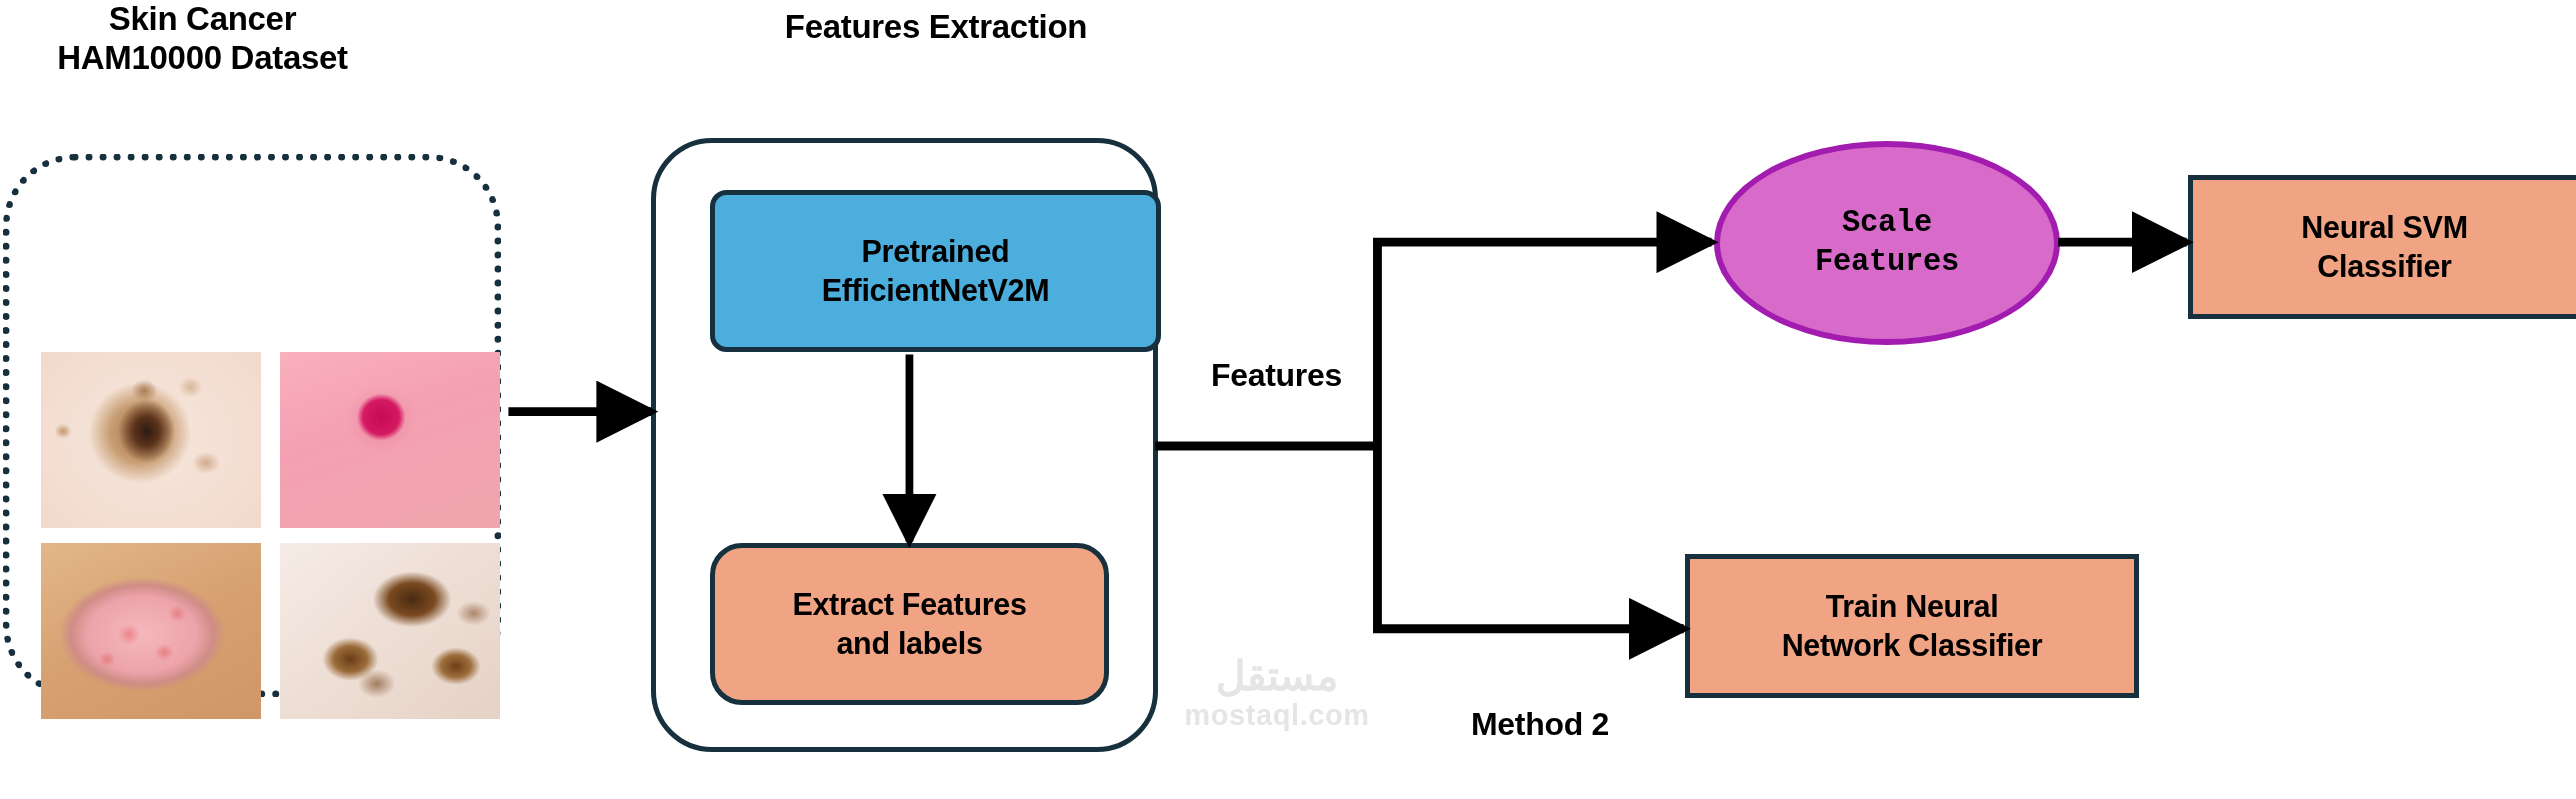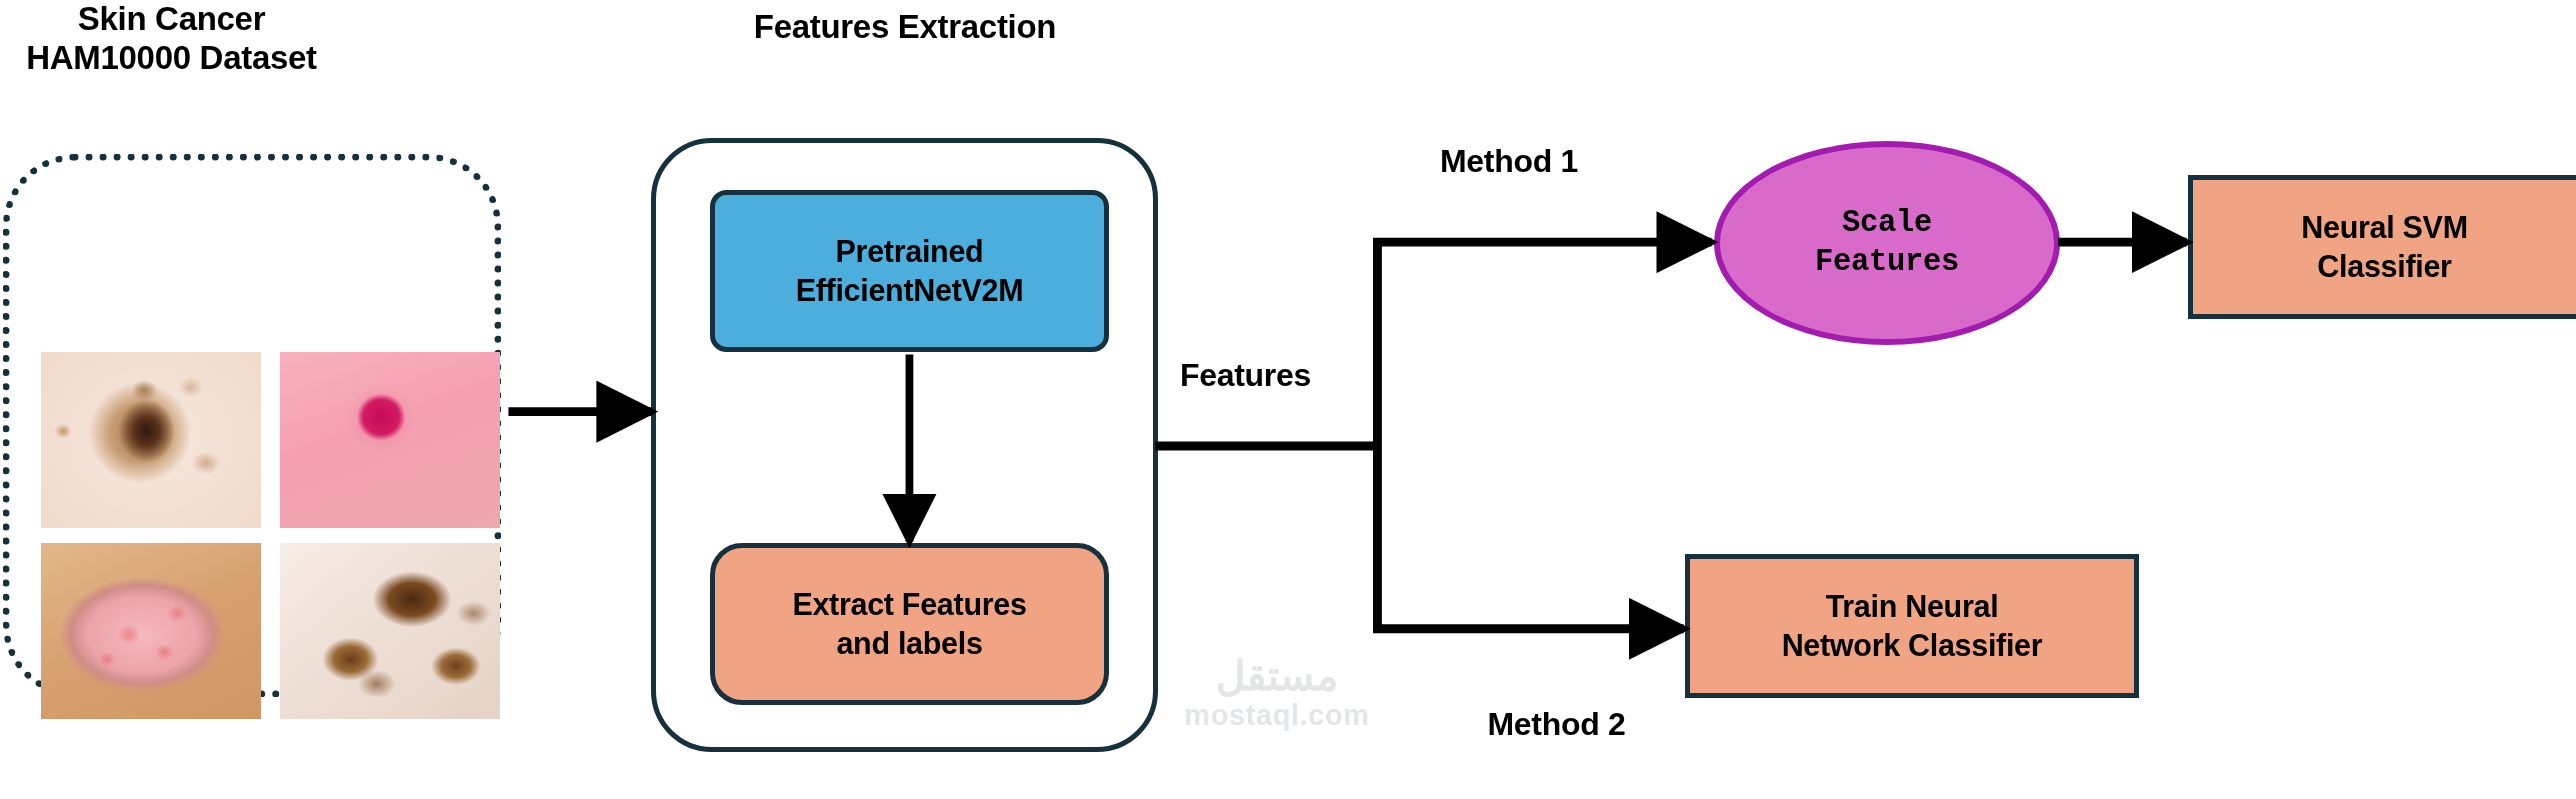--- a/index.html
+++ b/index.html
@@ -12,20 +12,21 @@
 
   
   .lbl{
     position:absolute;
     font-weight:700;
     color:#000000;
     text-align:center;
     line-height:1.14;
     white-space:pre-line;
     letter-spacing:-0.3px;
+    margin-left:31px;
   }
 
   
   #dataset-title{
     left:0px;top:0px;width:343px;
     font-size:33px;line-height:1.18;
   }
 
   
   #dataset-box{
@@ -93,21 +94,21 @@
   
   #fe-title{
     left:656px;top:7.8px;width:498px;font-size:33px;
   }
   #fe-container{
     position:absolute;left:651px;top:138px;width:507px;height:614px;
     border:5.5px solid #16303e;border-radius:61px;background:#ffffff;
     box-sizing:border-box;
   }
   #node-pretrained{
-    position:absolute;left:710px;top:190px;width:399px;height:162px;
+    position:absolute;left:710px;top:190px;width:451px;height:162px;
     border:5px solid #16303e;border-radius:16.6px;background:#4BAEDC;
     box-sizing:border-box;
   }
   #node-extract{
     position:absolute;left:710px;top:543px;width:399px;height:162px;
     border:5px solid #16303e;border-radius:32px;background:#F0A483;
     box-sizing:border-box;
   }
   .node-text{
     position:absolute;left:0;right:0;top:50%;transform:translateY(-50%);
@@ -128,21 +129,21 @@
     border:5.5px solid #16303e;background:#F0A483;box-sizing:border-box;
   }
   #node-nn{
     position:absolute;left:1685px;top:554px;width:454px;height:144px;
     border:5.5px solid #16303e;background:#F0A483;box-sizing:border-box;
   }
 
   
   #label-features{left:1180px;top:357px;width:222px;font-size:32px;text-align:left;}
   #label-method1 {left:1440px;top:143px;width:233px;font-size:32px;text-align:left;}
-  #label-method2 {left:1440px;top:706px;width:233px;font-size:32px;text-align:center;}
+  #label-method2 {left:1440px;top:706px;width:233px;font-size:32px;text-align:left;}
 
   
   #connectors{position:absolute;left:0;top:0;width:2576px;height:800px;}
 
   
   #watermark{
     position:absolute;left:1166px;top:656px;width:222px;height:116px;
     text-align:center;color:#e3e5e6;pointer-events:none;user-select:none;
   }
   #wm-ar{font-size:41px;font-weight:700;line-height:1;display:block;}
@@ -186,21 +187,20 @@
     <div class="node-text">Neural SVM
 Classifier</div>
   </div>
 
   <div id="node-nn">
     <div class="node-text">Train Neural
 Network Classifier</div>
   </div>
 
   <div class="lbl" id="label-features">Features</div>
-  <div class="lbl" id="label-method1">Method 1</div>
   <div class="lbl" id="label-method2">Method 2</div>
 
   <svg id="connectors" viewBox="0 0 4651 1444">
     <defs>
       <marker id="arrowhead" markerWidth="7" markerHeight="7" refX="6.2" refY="3.5" orient="auto" markerUnits="strokeWidth">
         <path d="M0,0 L7,3.5 L0,7 z" fill="#000000"></path>
       </marker>
     </defs>
 
     <line x1="918" y1="743" x2="1176" y2="743" stroke="#000000" stroke-width="16" marker-end="url(#arrowhead)"></line>

